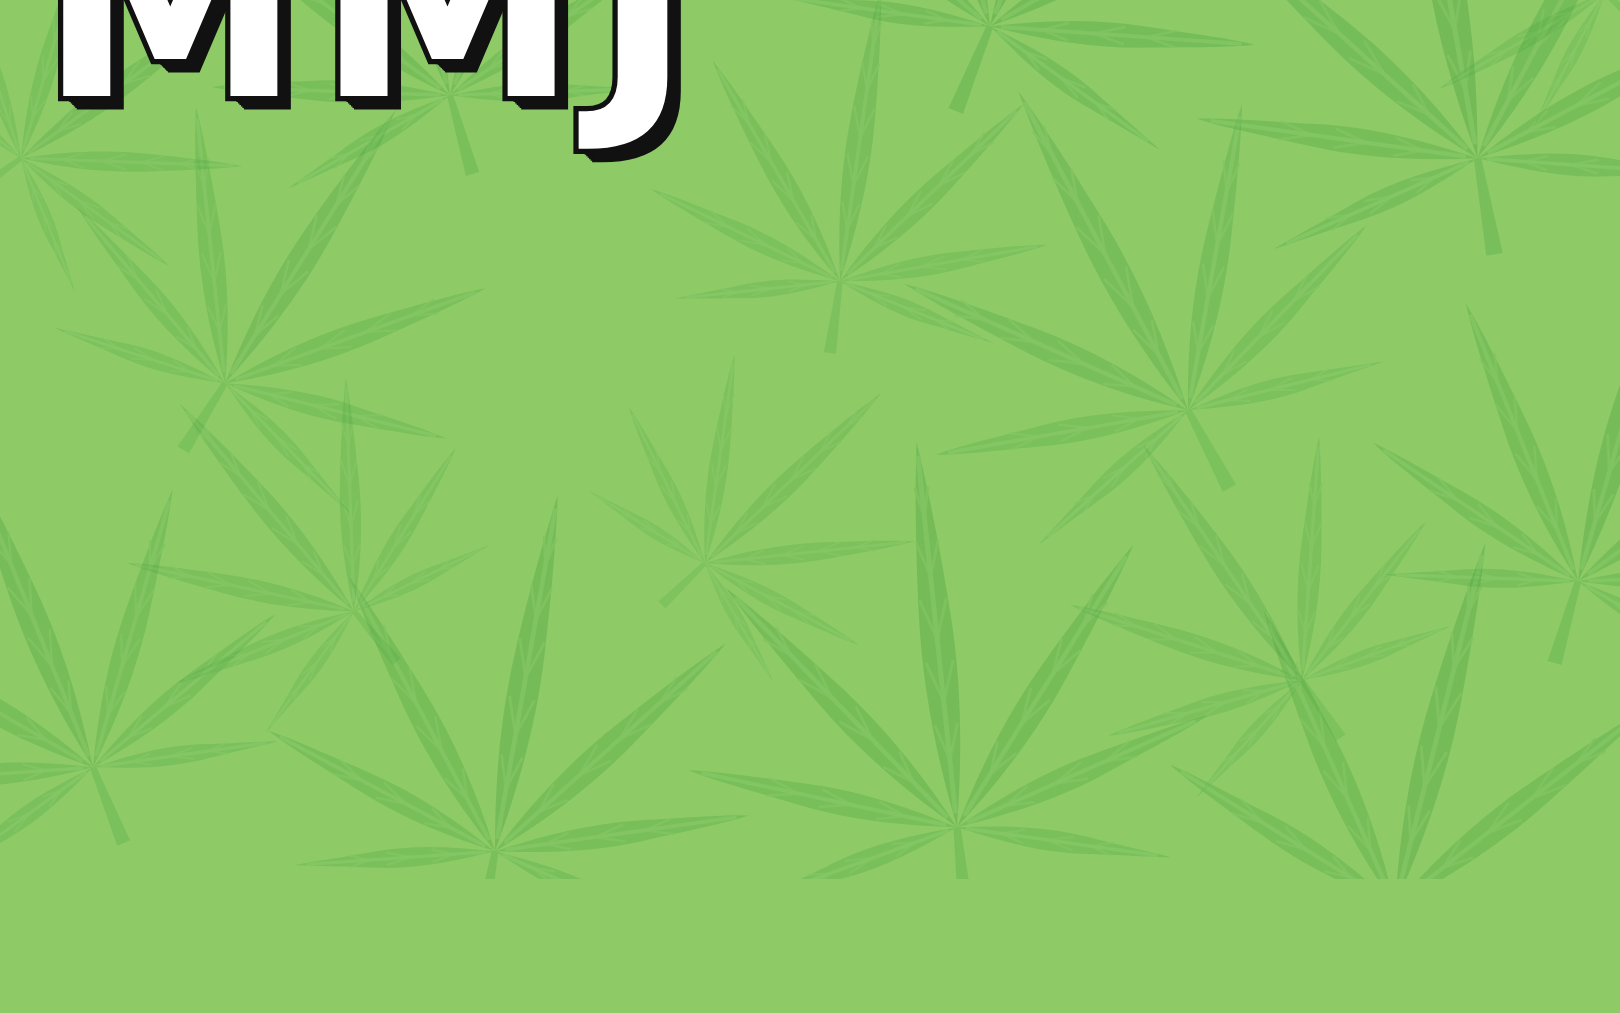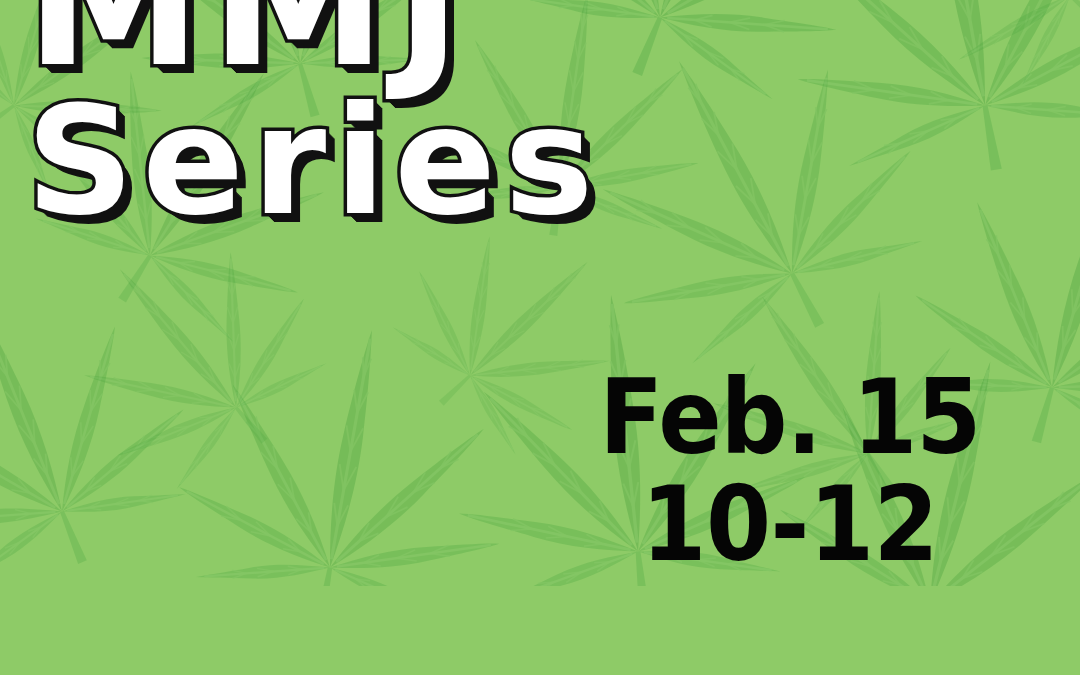--- a/index.html
+++ b/index.html
@@ -200,21 +200,16 @@
         <use xlink:href="#cannabis-leaf" transform="translate(236,452) rotate(-40) scale(1.05)" opacity="0.24"></use>
         <use xlink:href="#cannabis-leaf" transform="translate(470,420) rotate(46) scale(0.95)" opacity="0.22"></use>
         <use xlink:href="#cannabis-leaf" transform="translate(868,498) rotate(-34) scale(1.1)" opacity="0.24"></use>
         <use xlink:href="#cannabis-leaf" transform="translate(14,150) rotate(54) scale(1)" opacity="0.25"></use>
         <use xlink:href="#cannabis-leaf" transform="translate(1070,40) rotate(-48) scale(1.05)" opacity="0.24"></use>
       </g>
   </svg>
 
   <div id="headline">
     <span class="hl-line" id="hl-mmj">MMJ</span>
-    <span class="hl-line" id="hl-series">Series</span>
   </div>
 
-  <div id="date-block">
-    <span class="date-line" id="date-day">Feb. 15</span>
-    <span class="date-line" id="date-time">10-12</span>
-  </div>
 
 </div>
 
 </body></html>

